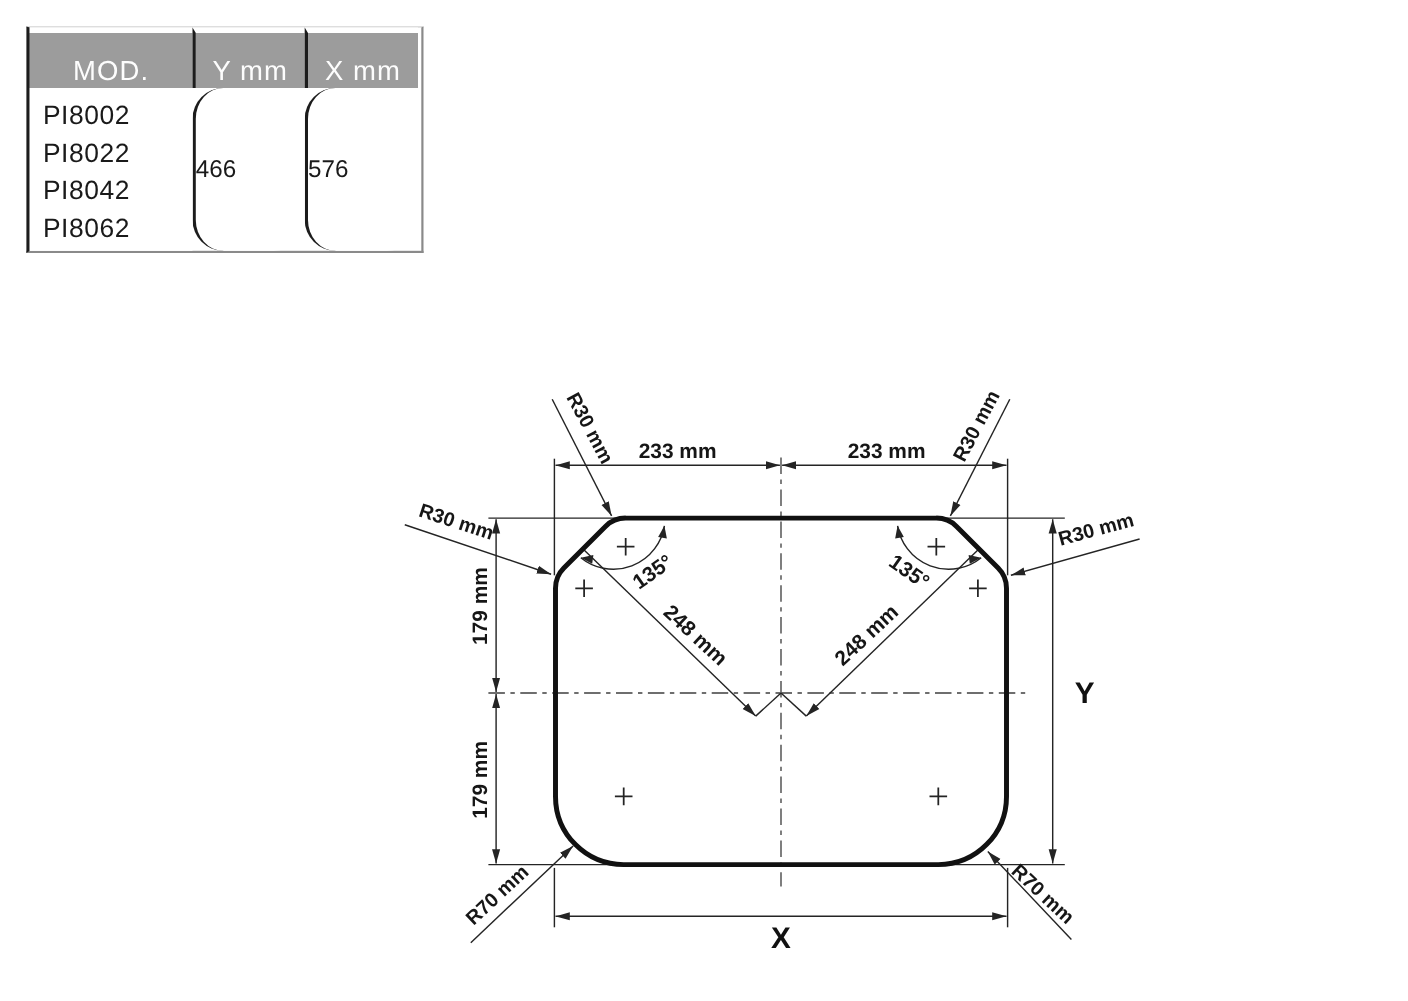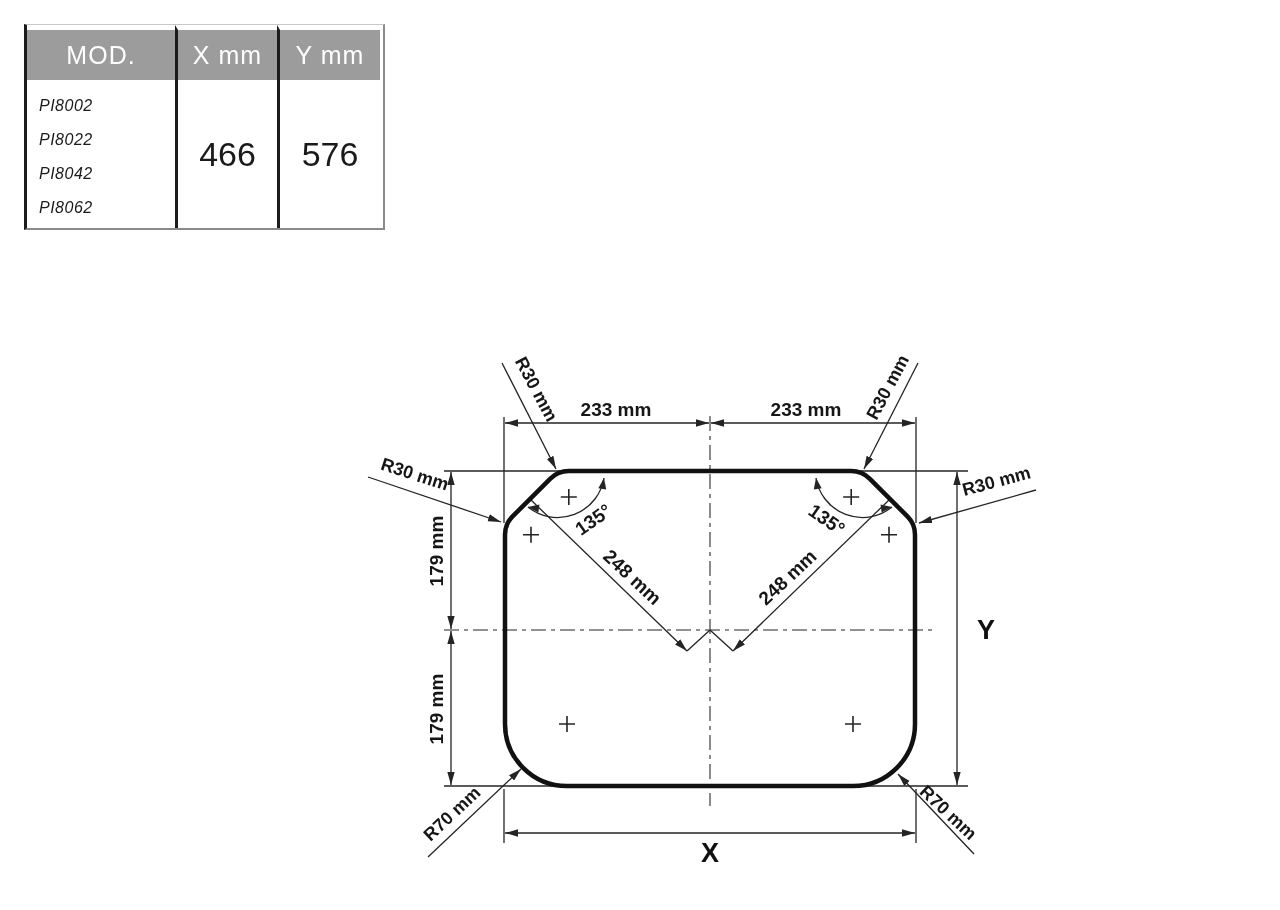--- a/index.html
+++ b/index.html
@@ -5,26 +5,26 @@
   html,body{margin:0;padding:0;background:#ffffff;}
   .page{position:relative;width:1280px;height:910px;background:#fff;overflow:hidden;
         font-family:"Liberation Sans", sans-serif;color:#1a1a1a;}
 
   
   .spec-table{position:absolute;left:24px;top:24px;width:356px;
       border-left:3px solid #1c1c1c;border-right:2px solid #8a8a8a;
       border-bottom:2px solid #8a8a8a;border-top:1px solid #c8c8c8;
       display:grid;grid-template-columns:148px 102px 103px;grid-template-rows:55px 148px;}
   .hcell{background:#9c9c9c;background-clip:padding-box;border-top:5px solid #ffffff;
-      color:#fdfdfd;display:flex;align-items:center;justify-content:center;
+      color:#fdfdfd;display:flex;align-items:flex-end;justify-content:center;
       font-size:25px;font-weight:500;letter-spacing:1px;}
   .bcell{background:#ffffff;}
   .sep{border-left:3px solid #1c1c1c;}
-  .models{padding:9px 0 0 12px;font-size:16px;font-weight:500;line-height:34px;letter-spacing:0.5px;font-style:italic;}
-  .numcell{display:flex;align-items:center;justify-content:center;font-size:34px;font-weight:500;}
+  .models{padding:9px 0 0 12px;font-size:24px;font-weight:500;line-height:34px;letter-spacing:0.5px;}
+  .numcell{display:flex;align-items:center;justify-content:flex-start;font-size:22px;font-weight:500;border-radius:28px;}
 
   
   svg.drawing{position:absolute;left:0;top:0;}
   .thin{stroke:#242424;stroke-width:1.3;fill:none;}
   .thick{stroke:#111111;stroke-width:4.5;fill:none;stroke-linejoin:round;stroke-linecap:round;}
   .cline{stroke:#6e6e6e;stroke-width:1.6;fill:none;stroke-dasharray:15 5 4 5;}
   .plus{stroke:#242424;stroke-width:1.6;fill:none;}
   .ah{fill:#242424;stroke:none;}
   text.dim{font-family:"Liberation Sans",sans-serif;font-size:19px;font-weight:600;fill:#161616;text-anchor:middle;}
   text.rad{font-family:"Liberation Sans",sans-serif;font-size:18px;font-weight:700;fill:#161616;text-anchor:middle;}
@@ -33,24 +33,24 @@
 </head>
 <body>
 
 <div class="page">
 
   <div class="spec-table">
     <div class="hcell">
       <span>MOD.</span>
     </div>
     <div class="hcell sep">
-      <span>X mm</span>
+      <span>Y mm</span>
     </div>
     <div class="hcell sep">
-      <span>Y mm</span>
+      <span>X mm</span>
     </div>
     <div class="bcell models">
       <div>PI8002</div>
       <div>PI8022</div>
       <div>PI8042</div>
       <div>PI8062</div>
     </div>
     <div class="bcell sep numcell">
       <span>466</span>
     </div>

